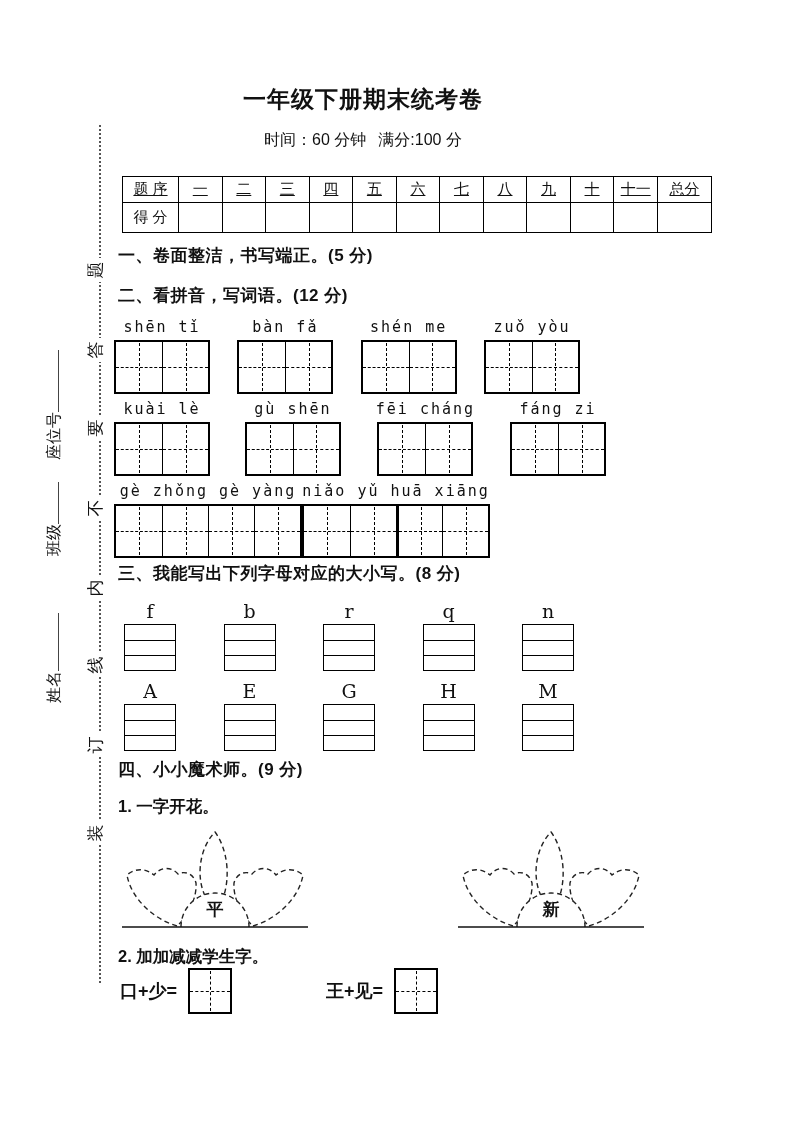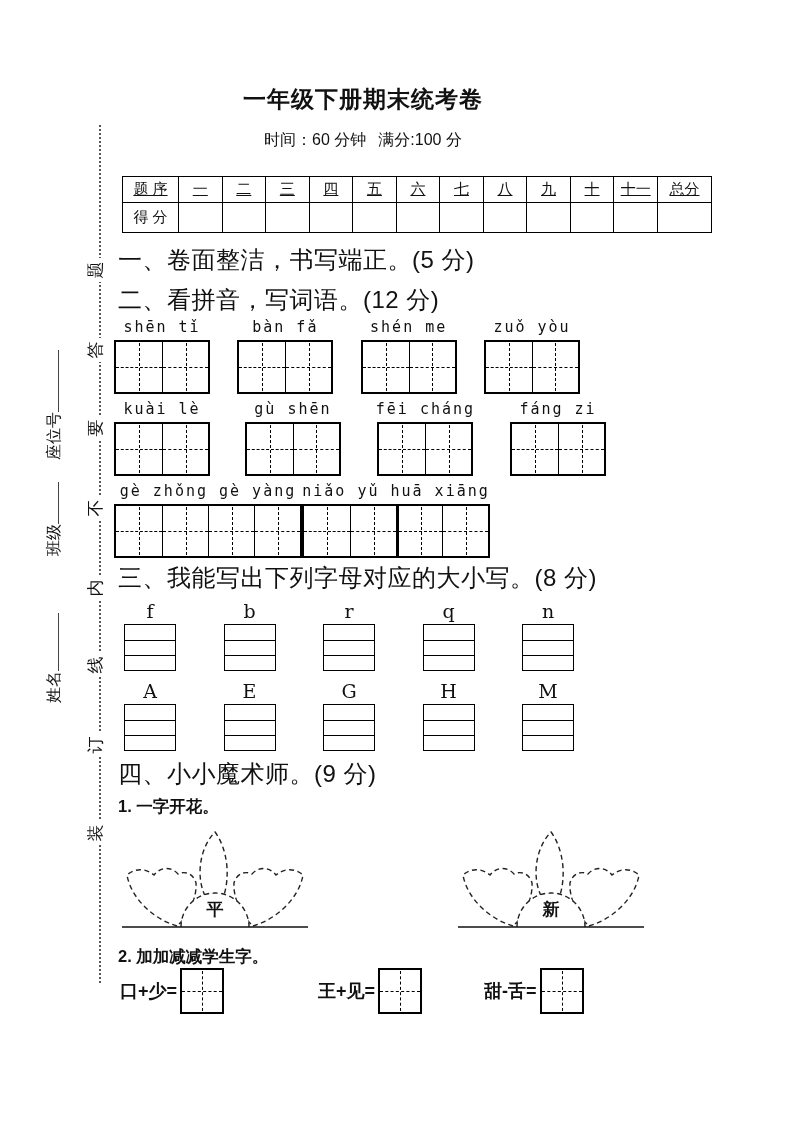--- a/index.html
+++ b/index.html
@@ -26,21 +26,21 @@
            font-weight:bold; letter-spacing:1px; }
   .subtitle { top:130px; left:0; width:490px; display:flex; justify-content:center;
               gap:12px; font-size:16px; }
 
   
   table.score { top:176px; left:4px; width:590px; border-collapse:collapse; table-layout:fixed; }
   table.score td { border:1.5px solid #000; text-align:center; font-size:15px; padding:0; }
   table.score col.c-first { width:56px; } table.score col.c-last { width:54px; }
   tr.r-head td { height:26px;text-decoration:underline; } tr.r-score td { height:30px; }
 
-  .sec { font-size:24px; font-weight:400; letter-spacing:0.5px; white-space:nowrap; }
+  .sec { font-size:17px; font-weight:700; letter-spacing:0.5px; white-space:nowrap; }
   .sub { font-size:16.5px; font-weight:600; }
 
   
   .pyrow { display:flex; justify-content:space-between; }
   .pyitem { display:flex; flex-direction:column; align-items:center; gap:4px; }
   .pylabel { font-family:"DejaVu Sans Mono", monospace; font-size:15px; letter-spacing:2px;
              white-space:nowrap; }
   .tian { display:flex; border:2px solid #000; background:#fff; }
   .tcell { width:46px; height:50px; position:relative; }
   .tcell + .tcell { border-left:1.5px solid #000; }
@@ -58,21 +58,21 @@
   .abc-row { height:15px; } .abc-row + .abc-row { border-top:1.5px solid #000; }
 
   
   .flower { width:190px; height:102px; }
   .flower-wrap { position:absolute; width:190px; height:102px; }
   .flower-char { position:absolute; left:0; top:68px; width:190px; text-align:center;
                  font-size:17px; font-weight:600; }
 
   
   .eqrow { display:flex; align-items:center; }
-  .eqitem { display:flex; align-items:center; gap:3px; }
+  .eqitem { display:flex; align-items:center; gap:11px; }
   .eqlabel { font-size:18px; font-weight:600; white-space:nowrap; }
   .eq-box { width:44px; height:46px; border:2px solid #000; position:relative; background:#fff; }
   .eq-box::before { content:""; position:absolute; left:50%; top:1px; bottom:1px;
                     border-left:1.5px dashed #000; }
   .eq-box::after { content:""; position:absolute; top:50%; left:0; right:0;
                    border-top:1.5px dashed #000; }
   .eq-m1 { margin-left:94px; } .eq-m2 { margin-left:62px; }
 
   svg .dash { fill:#fff; stroke:#222; stroke-width:1.4; stroke-dasharray:5 3.5; }
   svg .solid { stroke:#111; stroke-width:1.6; }
@@ -363,20 +363,16 @@
 
     <div class="abs eqrow" style="top:968px;left:2px">
       <div class="eqitem">
         <span class="eqlabel">口+少=</span>
         <div class="eq-box"></div>
       </div>
       <div class="eqitem eq-m1">
         <span class="eqlabel">王+见=</span>
         <div class="eq-box"></div>
       </div>
-      <div class="eqitem eq-m2">
-        <span class="eqlabel">甜-舌=</span>
-        <div class="eq-box"></div>
-      </div>
     </div>
 
   </div>
 </div>
 
 </body></html>

